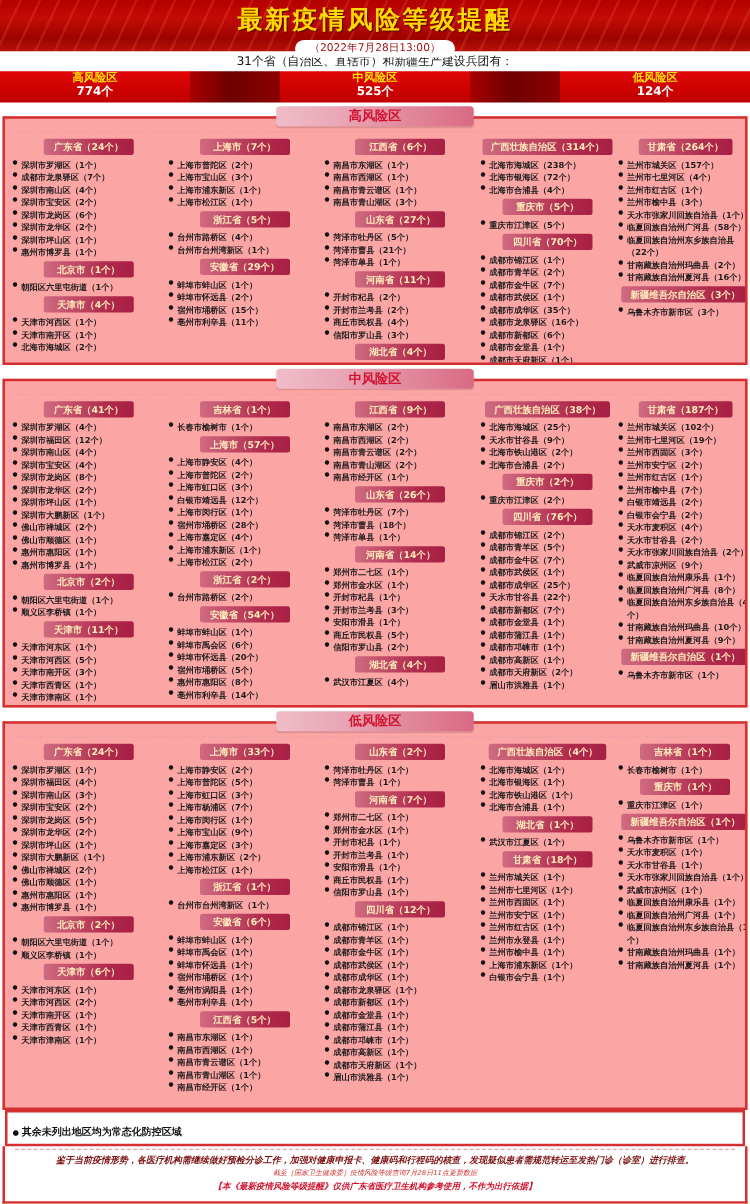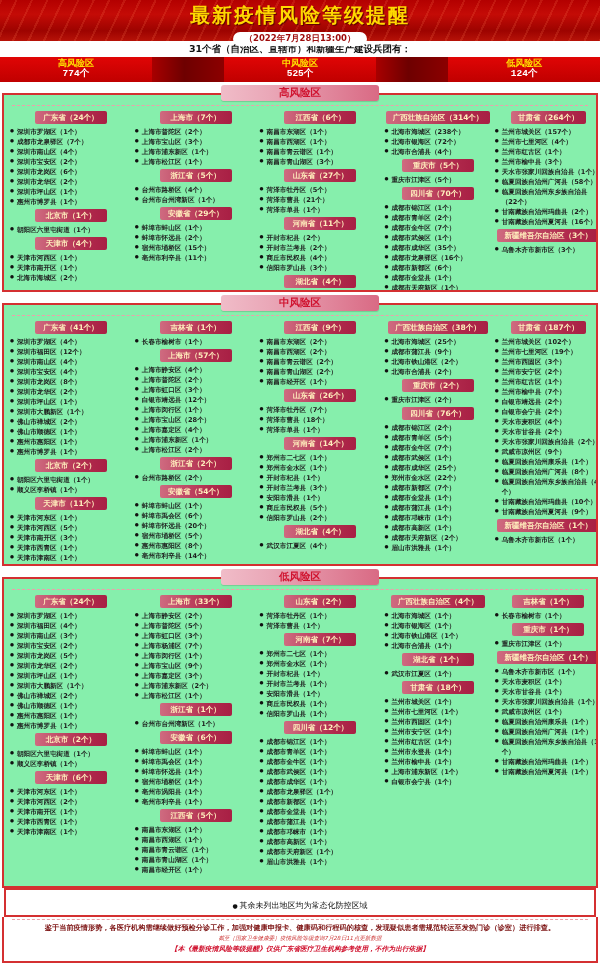--- a/index.html
+++ b/index.html
@@ -8,65 +8,65 @@
           margin:0 auto; display:flex; flex-direction:column; }
 
   
   .banner { height:41px; background:
       repeating-linear-gradient(115deg, rgba(255,120,80,.18) 0 2px, rgba(0,0,0,0) 2px 14px),
       linear-gradient(180deg,#b30000 0%, #c40b06 35%, #9d0300 75%, #b71208 100%);
       position:relative; text-align:center; flex:0 0 auto; }
   .banner-title { color:#ffd800; font-size:20px; font-weight:bold; letter-spacing:2px;
       padding-top:2px; text-shadow:1px 1px 1px #5a0000; }
   .date-pill { display:inline-block; background:#fff; border-radius:9px; color:#9e0b0b;
-      font-size:8.5px; font-weight:bold; padding:1px 12px; position:relative; top:-3px; }
-
-  .subtitle-strip { background:#fff; text-align:center; font-size:9.5px; font-weight:bold;
+      font-size:8.5px; font-weight:normal; padding:1px 12px; position:relative; top:-3px; }
+
+  .subtitle-strip { background:#fff; text-align:center; font-size:9.5px; font-weight:normal;
       color:#111; padding:2px 0 1px; flex:0 0 auto; }
 
   
   .stats { display:flex; height:25px; flex:0 0 auto; }
   .stat-cell { flex:2.1; background:linear-gradient(180deg,#e00505,#c00000);
       display:flex; flex-direction:column; align-items:center; justify-content:center; line-height:1.1; }
   .stat-sep { flex:1; background:linear-gradient(90deg,#a80000,#6e0000 45%,#8c0000); }
   .stat-label { color:#ffe000; font-size:9px; font-weight:bold; }
-  .stat-count { color:#fff; font-size:9.5px; font-weight:bold;font-family:Liberation Mono, monospace; }
+  .stat-count { color:#fff; font-size:9.5px; font-weight:bold; }
 
   
   .section { position:relative; flex:0 0 auto; padding:0 2px; }
   .sec-pill { width:158px; margin:3px auto -8px; position:relative; z-index:2;
       background:linear-gradient(90deg,#f0bcc8,#eaa8b8 30%,#d96a84); border-radius:3px;
       text-align:center; font-size:10.5px; font-weight:bold; color:#d0132f; padding:1px 0;
       box-shadow:0 1px 1px rgba(0,0,0,.15); }
-  .sec-box { border:2px solid #d43031; background:#86efac; padding:10px 4px 2px; }
+  .sec-box { border:2px solid #d43031; background:#fca5a5; padding:10px 4px 2px; }
   .sec-dash { border-top:1px dashed #eda0aa; margin:0 4px 3px; }
   .cols { display:grid; grid-template-columns:21% 21% 21% 18.5% 18.5%; column-gap:3px; padding:0 2px; }
   .grp-pill { width:-moz-fit-content; width:fit-content; min-width:72px; margin:2px auto 3px;
       background:linear-gradient(90deg,#cf6b80,#b02a4c 70%,#a81f44); color:#ffedbc;
       font-size:7.5px; font-weight:bold; text-align:center; padding:1.5px 7px; border-radius:2px; }
   .item { font-size:6.6px; font-weight:bold; color:#1c1c1c; line-height:1.52;
       padding-left:7px; position:relative; }
   .item::before { content:"●"; font-size:4.6px; position:absolute; left:0; top:1px; color:#111; }
 
   
   .h-high  .sec-box { height:199px; }
   .h-mid   .sec-box { height:263px; }
   .h-low   .sec-box { height:311px; }
   .sec-box { overflow:hidden; }
 
   
   .normal-box { border:2px solid #d43031; margin:0 2px; padding:9px 4px 2px; flex:0 0 auto; }
-  .normal-note { text-align:center; font-size:8px; font-weight:normal; color:#111; padding:1px 0 2px; }
+  .normal-note { text-align:left; font-size:8px; font-weight:bold; color:#111; padding:1px 0 2px; }
   .normal-note::before { content:"●  "; font-size:6px; }
 
   
   .footer-box { border:2px solid #d43031; border-top:none; margin:0 2px; flex:1 1 auto;
       padding:2px 6px 1px; text-align:center; }
   .footer-dash { border-top:1px dashed #eda0aa; margin:0 2px 3px; }
-  .footer-main { font-size:7.2px; font-weight:bold; color:#7c1212; line-height:1.4; }
+  .footer-main { font-size:7.2px; font-weight:bold; color:#7c1212; line-height:1.4;font-style:italic; }
   .footer-src { font-size:5.6px; color:#c33; font-style:italic; margin-top:2px; }
   .footer-disclaimer { font-size:6.8px; font-weight:bold; color:#d0132f; font-style:italic; margin-top:1px; }
 </style>
 </head>
 <body>
 
 <div class="page">
 
   <div class="banner">
     <div class="banner-title">最新疫情风险等级提醒</div>
@@ -214,21 +214,21 @@
             </div>
             <div class="col">
               <div class="grp-pill">吉林省（1个）</div>
               <div class="item">长春市榆树市（1个）</div>
               <div class="grp-pill">上海市（57个）</div>
               <div class="item">上海市静安区（4个）</div>
               <div class="item">上海市普陀区（2个）</div>
               <div class="item">上海市虹口区（3个）</div>
               <div class="item">白银市靖远县（12个）</div>
               <div class="item">上海市闵行区（1个）</div>
-              <div class="item">上海市宝山区（28个）</div>
+              <div class="item">宿州市埇桥区（28个）</div>
               <div class="item">上海市嘉定区（4个）</div>
               <div class="item">上海市浦东新区（1个）</div>
               <div class="item">上海市松江区（2个）</div>
               <div class="grp-pill">浙江省（2个）</div>
               <div class="item">台州市路桥区（2个）</div>
               <div class="grp-pill">安徽省（54个）</div>
               <div class="item">蚌埠市蚌山区（1个）</div>
               <div class="item">蚌埠市禹会区（6个）</div>
               <div class="item">蚌埠市怀远县（20个）</div>
               <div class="item">宿州市埇桥区（5个）</div>
@@ -253,32 +253,32 @@
               <div class="item">开封市兰考县（3个）</div>
               <div class="item">安阳市滑县（1个）</div>
               <div class="item">商丘市民权县（5个）</div>
               <div class="item">信阳市罗山县（2个）</div>
               <div class="grp-pill">湖北省（4个）</div>
               <div class="item">武汉市江夏区（4个）</div>
             </div>
             <div class="col">
               <div class="grp-pill">广西壮族自治区（38个）</div>
               <div class="item">北海市海城区（25个）</div>
-              <div class="item">成都市蒲江县（9个）</div>
+              <div class="item">天水市甘谷县（9个）</div>
               <div class="item">北海市铁山港区（2个）</div>
               <div class="item">北海市合浦县（2个）</div>
               <div class="grp-pill">重庆市（2个）</div>
               <div class="item">重庆市江津区（2个）</div>
               <div class="grp-pill">四川省（76个）</div>
               <div class="item">成都市锦江区（2个）</div>
               <div class="item">成都市青羊区（5个）</div>
               <div class="item">成都市金牛区（7个）</div>
               <div class="item">成都市武侯区（1个）</div>
               <div class="item">成都市成华区（25个）</div>
-              <div class="item">郑州市金水区（22个）</div>
+              <div class="item">天水市甘谷县（22个）</div>
               <div class="item">成都市新都区（7个）</div>
               <div class="item">成都市金堂县（1个）</div>
               <div class="item">成都市蒲江县（1个）</div>
               <div class="item">成都市邛崃市（1个）</div>
               <div class="item">成都市高新区（1个）</div>
               <div class="item">成都市天府新区（2个）</div>
               <div class="item">眉山市洪雅县（1个）</div>
             </div>
             <div class="col">
               <div class="grp-pill">甘肃省（187个）</div>

